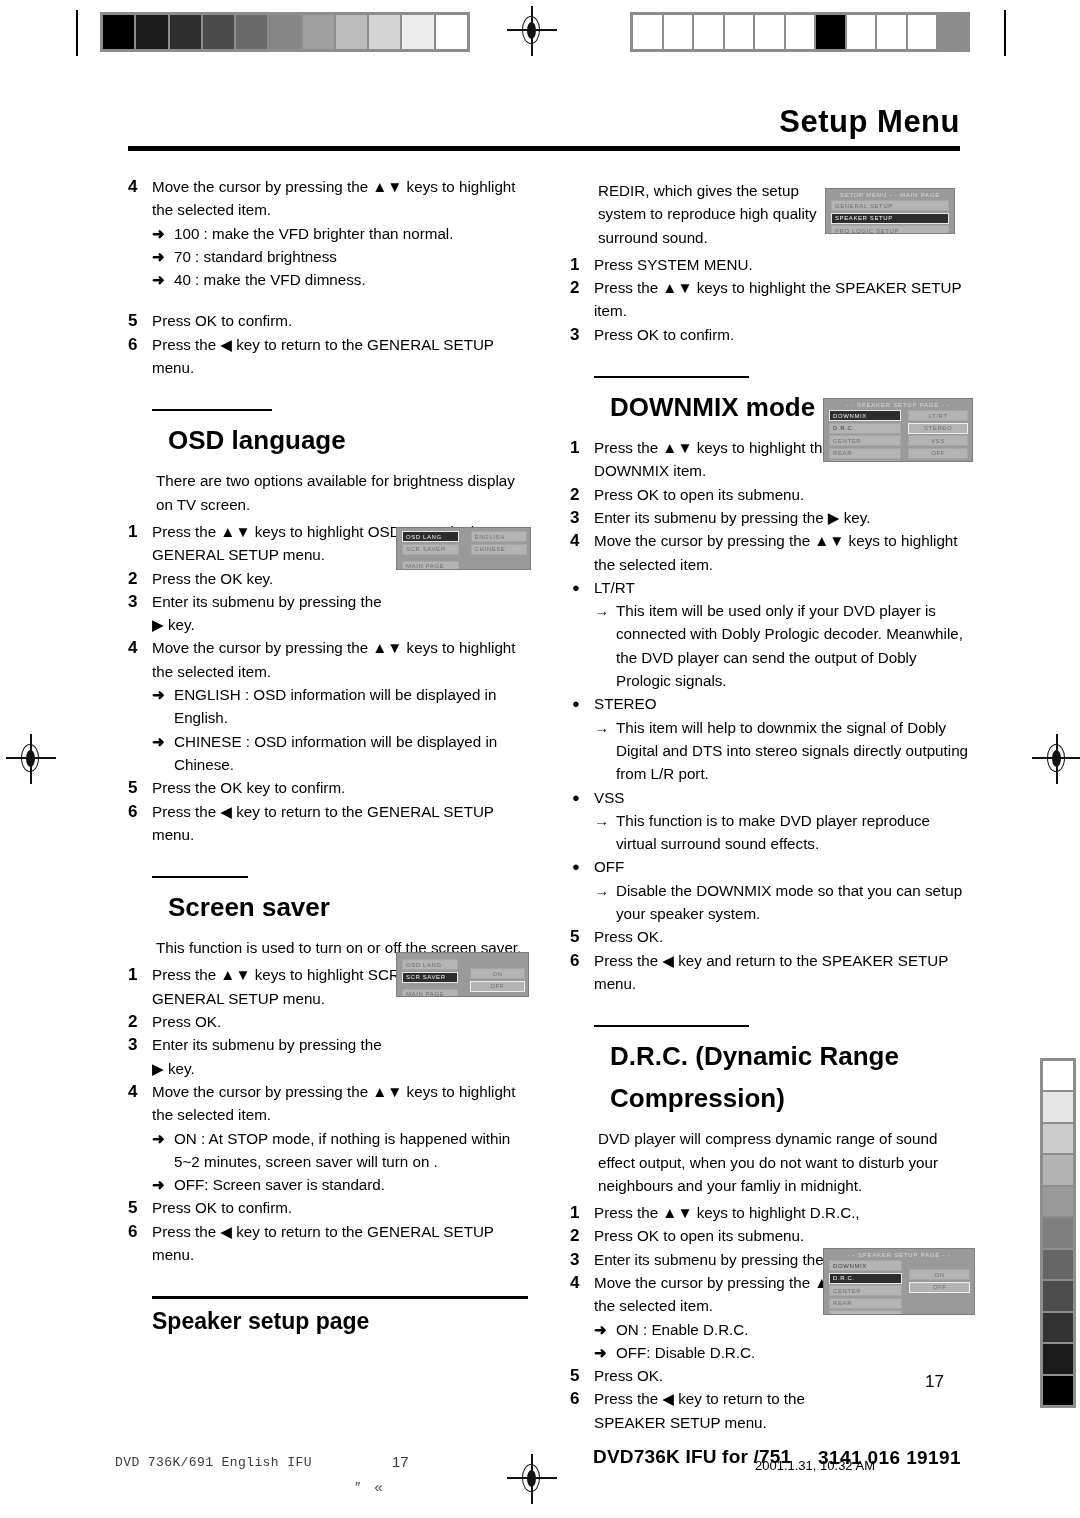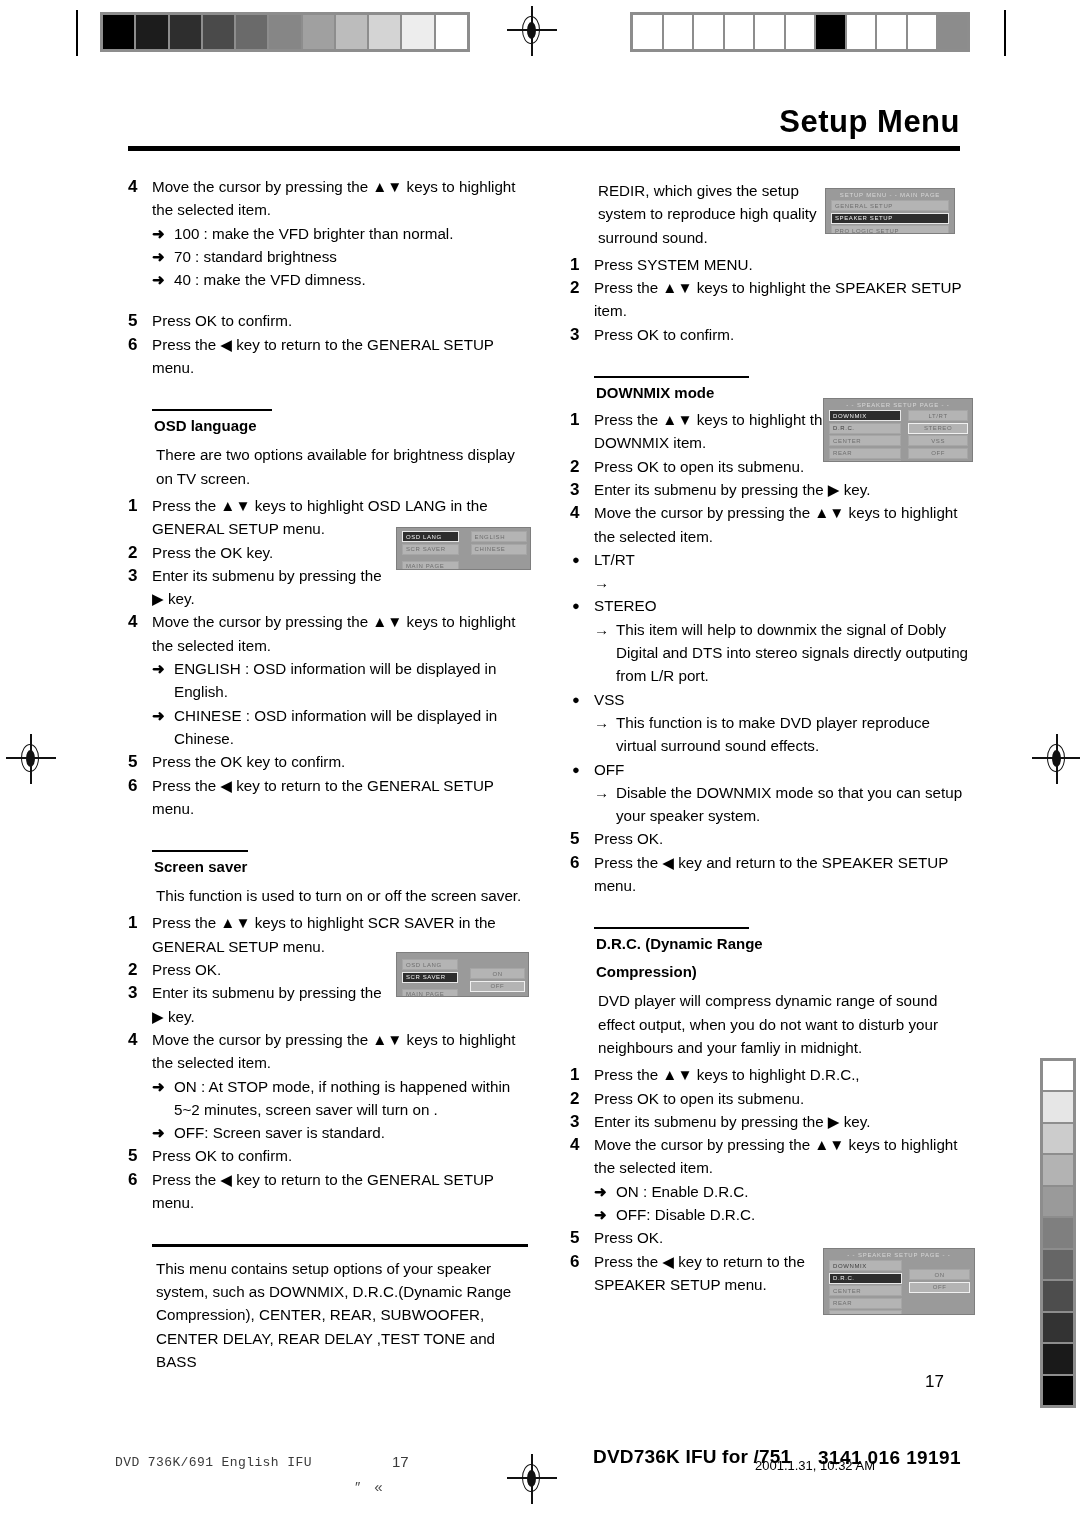--- a/index.html
+++ b/index.html
@@ -138,23 +138,23 @@
   }
   .bulletitem .blt {
     flex: 0 0 22px;
     font-size: 13px;
     line-height: 23.3px;
   }
   .bulletitem .btxt { flex: 1 1 auto; }
 
   
   .subhead {
-    font-size: 15px;
+    font-size: 26px;
     font-weight: bold;
-    margin: 2px;
+    margin: 16px;
     padding-left: 24px;
     line-height: 26px;
   }
   .subhead-rule {
     height: 2px;
     background: #000;
     margin-left: 24px;
     width: 120px;
   }
   .subhead-rule.w2 { width: 155px; }
@@ -463,21 +463,21 @@
   </div>
   <div class="step">
     <div class="num">6</div>
     <div class="txt">Press the ◀ key to return to the GENERAL SETUP menu.</div>
   </div>
 
   <div class="spacer30"></div>
 
   <div class="subhead-rule wide"></div>
   <div class="spacer6"></div>
-  <div class="para">This menu contains setup options of your speaker system, such as DOWNMIX, D.R.C.(Dynamic Range Compression), CENTER, REAR, SUBWOOFER, CENTER DELAY, REAR DELAY ,TEST TONE and BASS</div>
+  <div class="bighead">Speaker setup page</div>
 </div>
 
 <div class="column" id="col-right">
 
   <div class="para" style="padding-left:24px; max-width:240px;">REDIR, which gives the setup system to reproduce high quality surround sound.</div>
 
   <div class="step">
     <div class="num">1</div>
     <div class="txt">Press SYSTEM MENU.</div>
   </div>
@@ -511,20 +511,21 @@
     <div class="num">4</div>
     <div class="txt">Move the cursor by pressing the ▲▼ keys to highlight the selected item.</div>
   </div>
 
   <div class="bulletitem">
     <div class="blt">●</div>
     <div class="btxt">LT/RT</div>
   </div>
   <div class="arrowitem">
     <div class="arw">→</div>
+    <div class="atxt">This item will be used only if your DVD player is connected with Dobly Prologic decoder. Meanwhile, the DVD player can send the output of Dobly Prologic signals.</div>
   </div>
 
   <div class="bulletitem">
     <div class="blt">●</div>
     <div class="btxt">STEREO</div>
   </div>
   <div class="arrowitem">
     <div class="arw">→</div>
     <div class="atxt">This item will help to downmix the signal of Dobly Digital and DTS into stereo signals directly outputing from L/R port.</div>
   </div>

